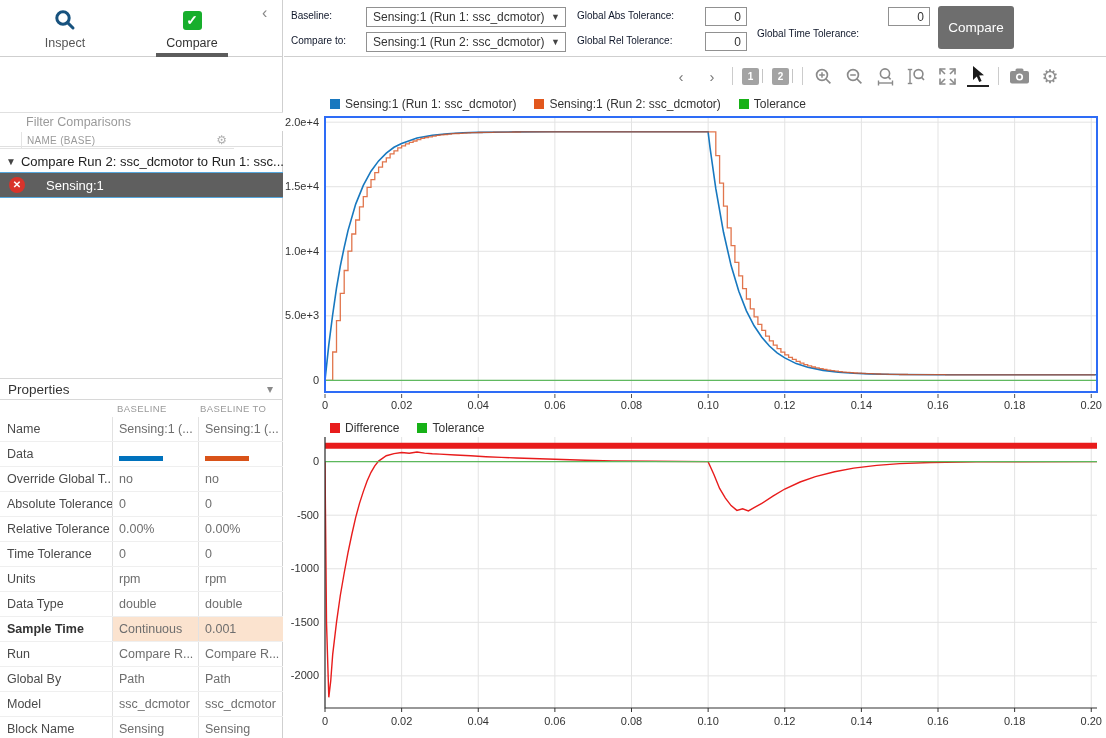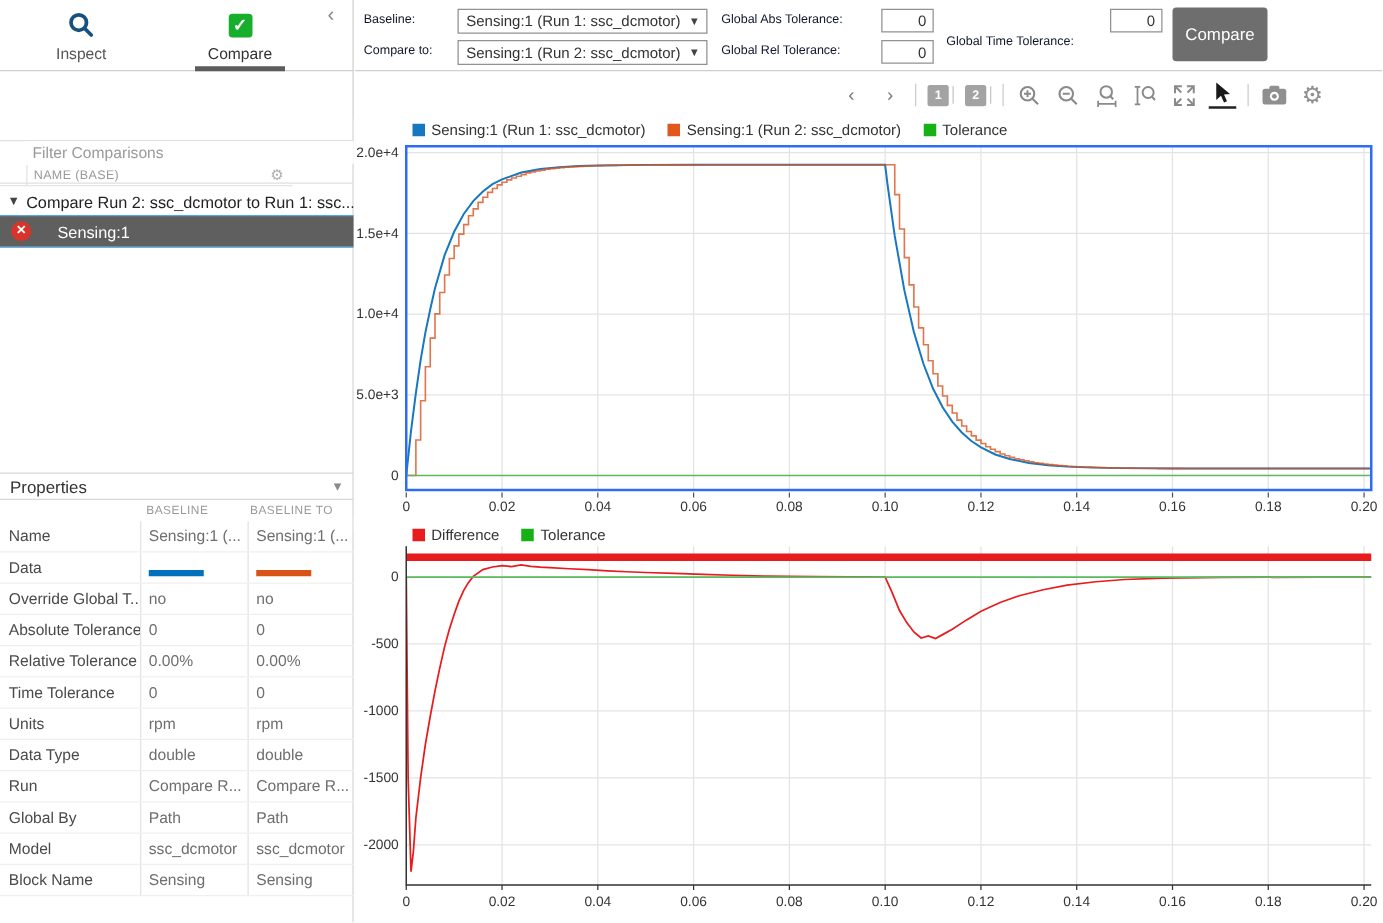--- a/index.html
+++ b/index.html
@@ -183,20 +183,25 @@
         </div>
         <div class="prow">
           <div class="plabel">Units</div>
           <div class="pval">rpm</div>
           <div class="pval">rpm</div>
         </div>
         <div class="prow">
           <div class="plabel">Data Type</div>
           <div class="pval">double</div>
           <div class="pval">double</div>
+        </div>
+        <div class="prow hl">
+          <div class="plabel">Sample Time</div>
+          <div class="pval">Continuous</div>
+          <div class="pval">0.001</div>
         </div>
         <div class="prow">
           <div class="plabel">Run</div>
           <div class="pval">Compare R...</div>
           <div class="pval">Compare R...</div>
         </div>
         <div class="prow">
           <div class="plabel">Global By</div>
           <div class="pval">Path</div>
           <div class="pval">Path</div>

